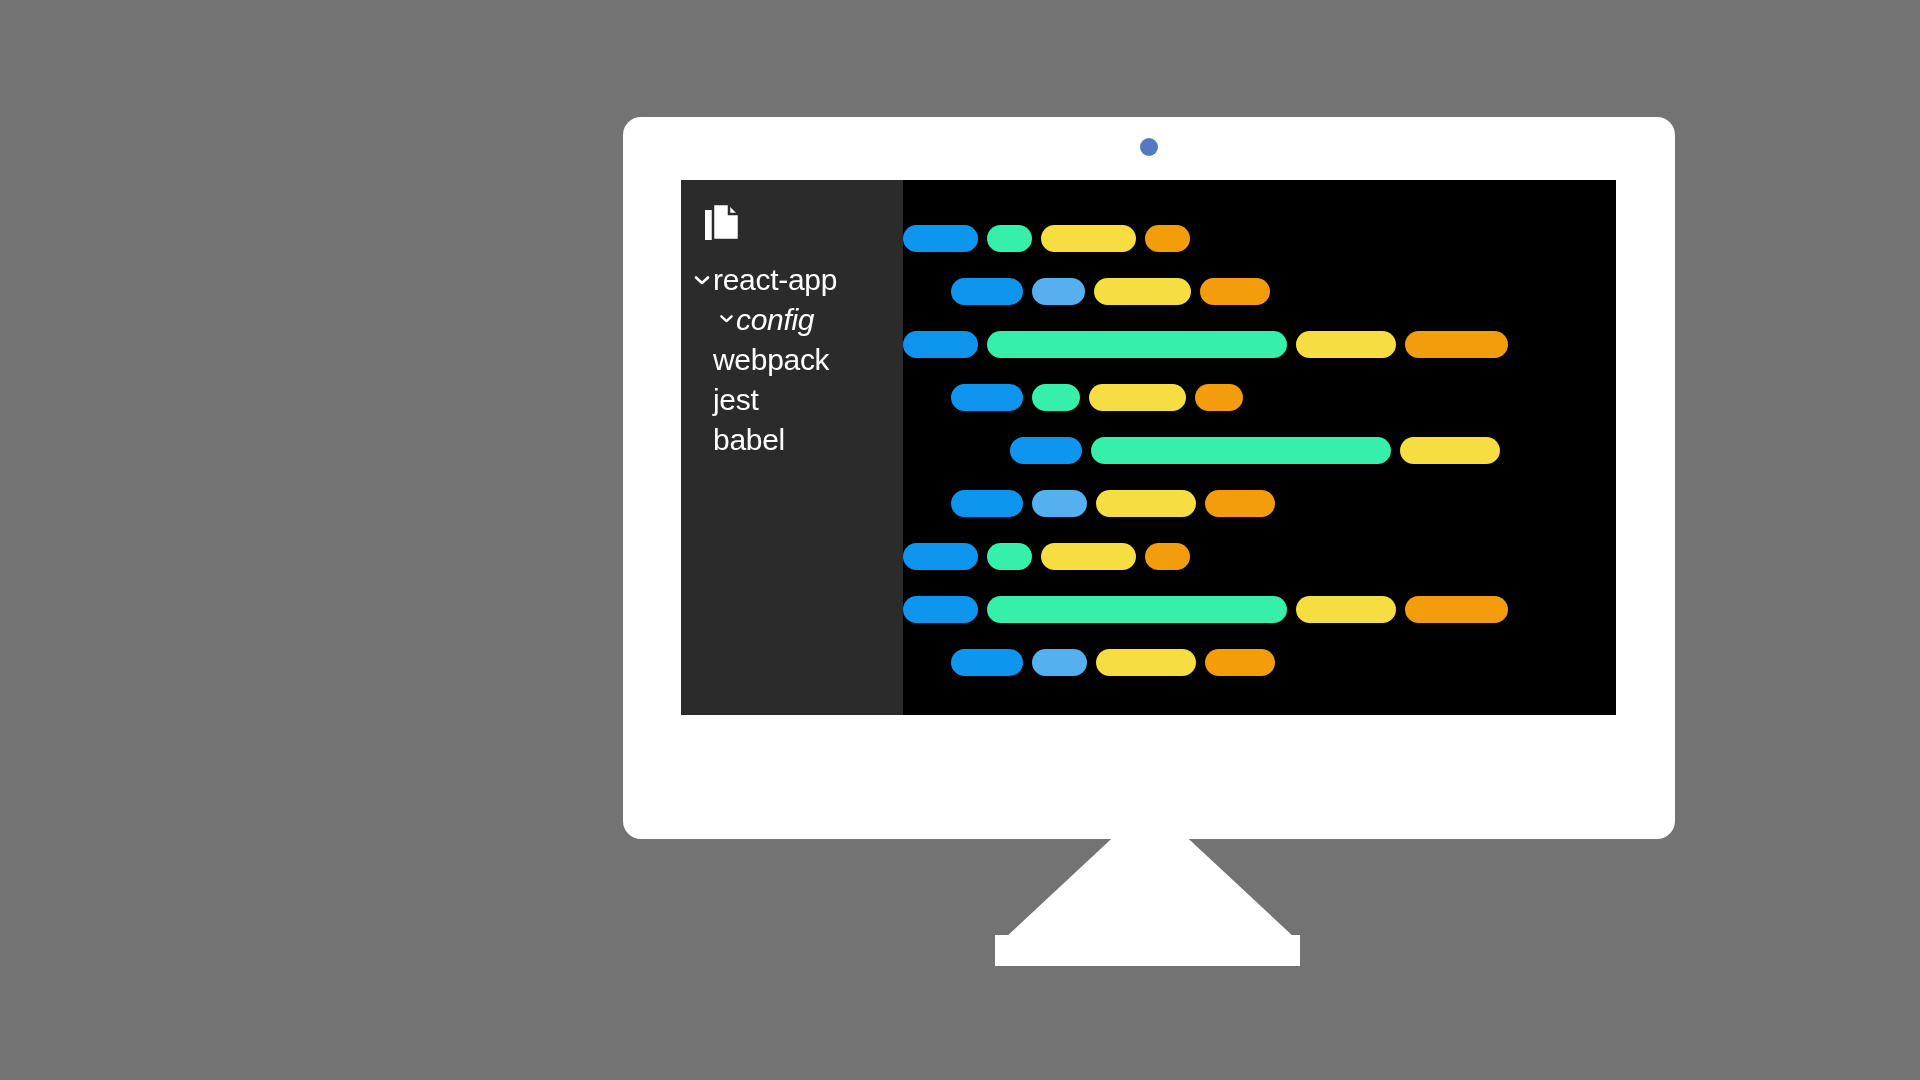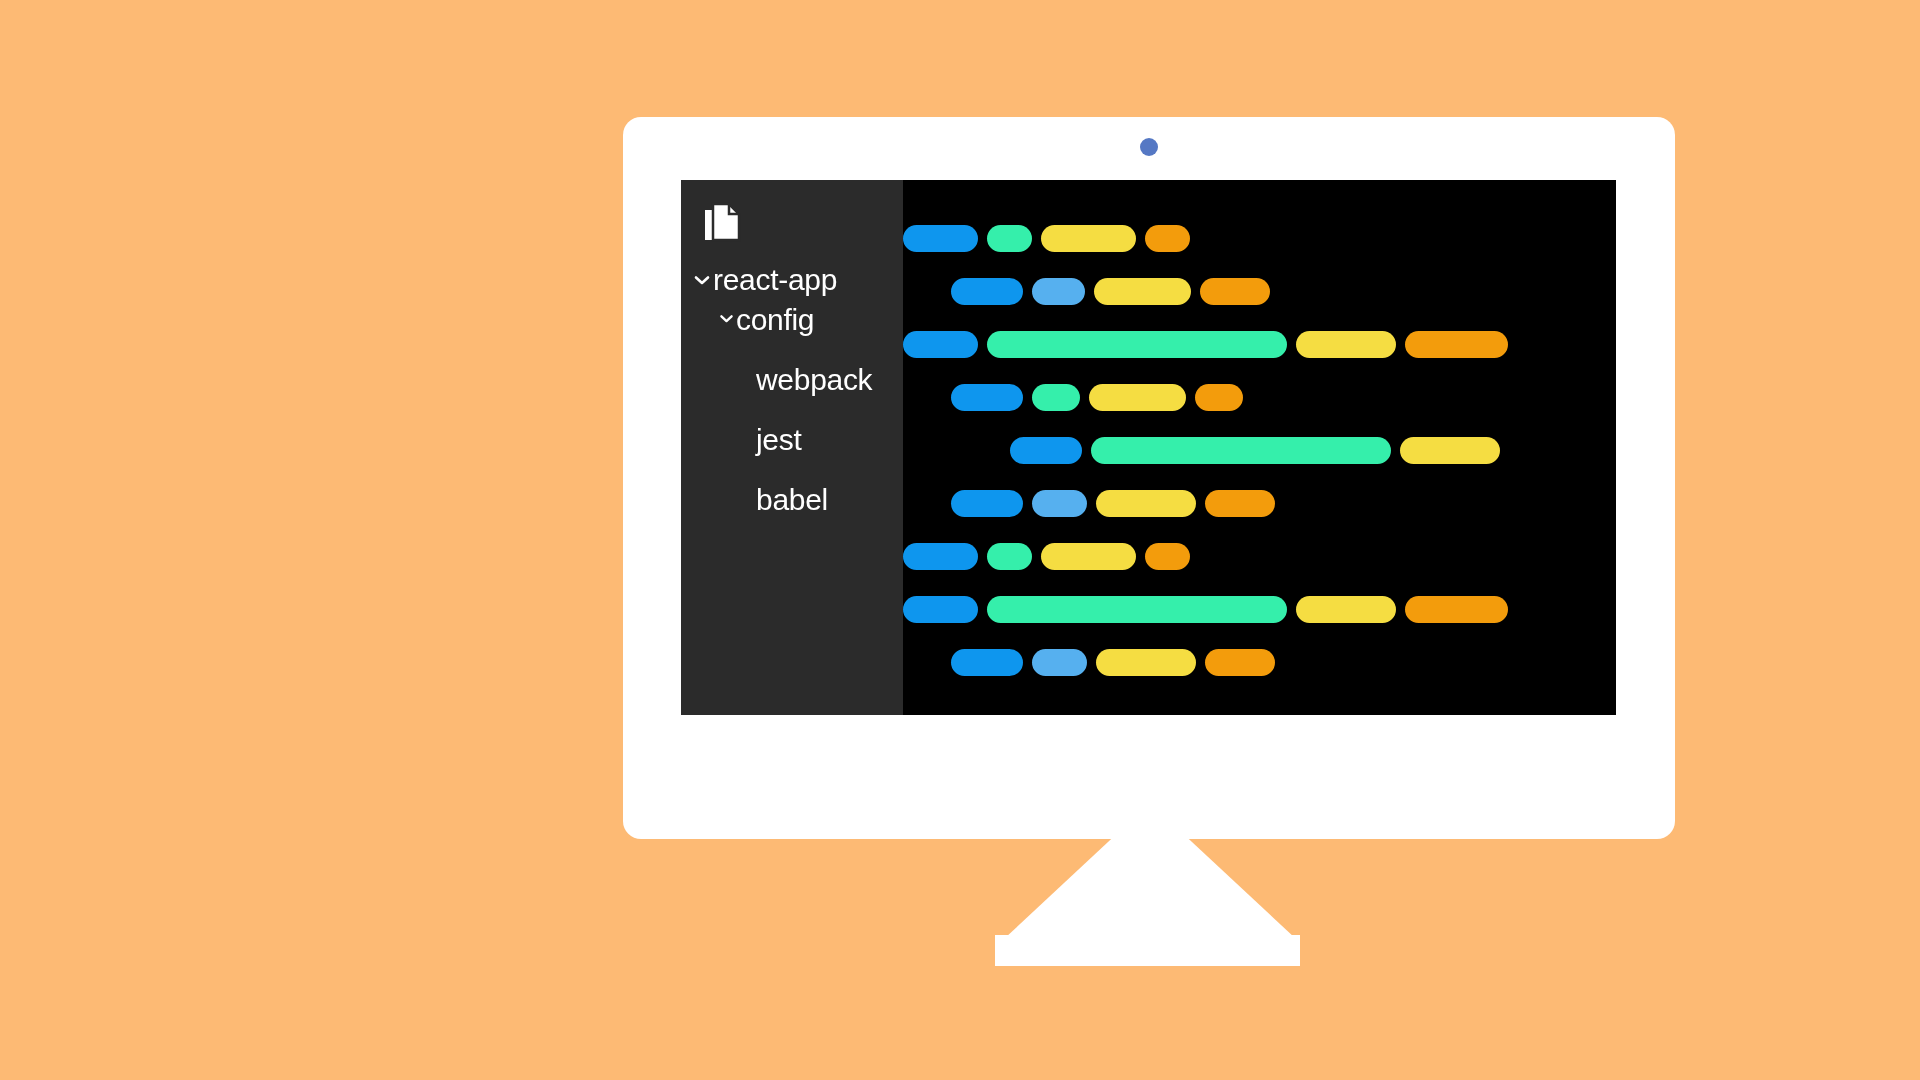--- a/index.html
+++ b/index.html
@@ -12,21 +12,21 @@
 
   body {
     font-family: "Liberation Sans", sans-serif;
     background: #5578c4;
   }
 
   #scene {
     position: relative;
     width: 1920px;
     height: 1080px;
-    background: #fdba74;
+    background: #737373;
   }
 
   
   #monitor-body {
     position: absolute;
     left: 623px;
     top: 117px;
     width: 1052px;
     height: 722px;
     background: #ffffff;
@@ -94,22 +94,22 @@
     align-items: center;
     color: #ffffff;
     font-size: 30px;
     line-height: 40px;
     font-weight: 500;
     letter-spacing: -0.3px;
     white-space: nowrap;
   }
 
   .tree-item.depth-0 { padding-left: 11px; }
-  .tree-item.depth-1 { padding-left: 37px; }
-  .tree-item.depth-2 { padding-left: 75px; margin-top: 20px; }
+  .tree-item.depth-1 { padding-left: 37px; font-style: italic; }
+  .tree-item.depth-2 { padding-left: 32px; }
 
   .chevron {
     width: 20px;
     height: 20px;
     flex: 0 0 20px;
     display: inline-block;
     position: relative;
     margin-right: 1px;
   }
   .chevron svg { display: block; }

